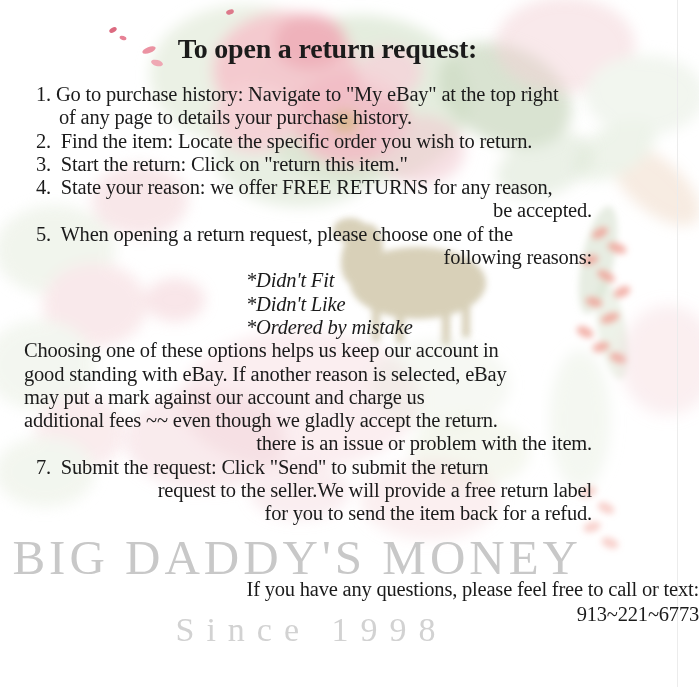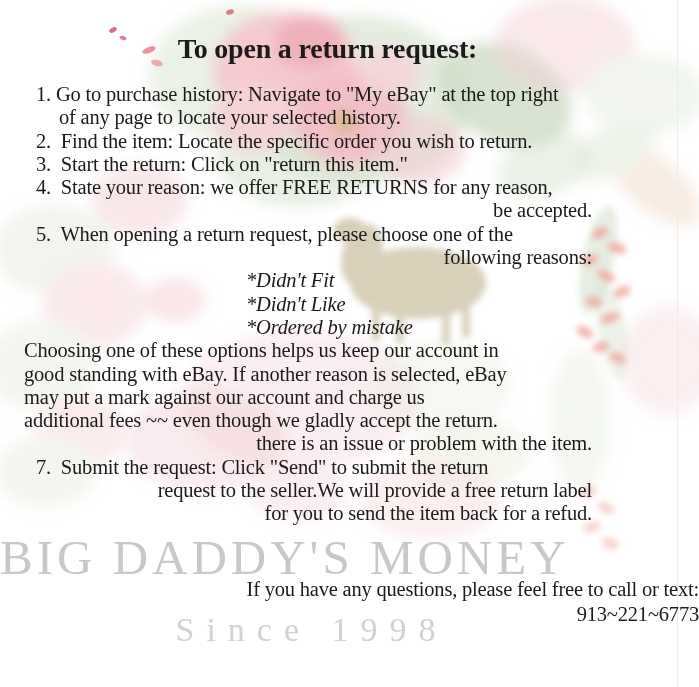--- a/index.html
+++ b/index.html
@@ -4,21 +4,21 @@
 <style>
   html,body{margin:0;padding:0;background:#ffffff;}
   .page{
     position:relative;width:699px;height:687px;overflow:hidden;background:#ffffff;
     font-family:"Liberation Serif","DejaVu Serif",serif;color:#1b1b1b;
   }
   .bg{position:absolute;left:0;top:0;z-index:0;}
   .edge-line{position:absolute;left:677px;top:0;width:1px;height:687px;background:#ececec;z-index:0;}
 
   .wm-brand{
-    position:absolute;top:529px;left:0;width:582px;text-align:left;z-index:1;
+    position:absolute;top:529px;left:0;width:582px;text-align:right;z-index:1;
     font-size:49px;letter-spacing:4px;color:#c8c8c8;white-space:nowrap;font-weight:400;
   }
   .wm-since{
     position:absolute;top:611px;left:0;width:699px;text-align:center;z-index:1;
     font-size:34px;letter-spacing:12px;color:#d2d2d2;white-space:nowrap;
     transform:translateX(-38px);
   }
 
   .title{
     position:absolute;top:33px;left:0;width:699px;margin:0;text-align:center;z-index:2;
@@ -143,21 +143,21 @@
 
   <div class="edge-line"></div>
 
   <div class="wm-brand">BIG DADDY'S MONEY</div>
   <div class="wm-since">Since 1998</div>
 
   <h1 class="title">To open a return request:</h1>
 
   <div class="body-text">
     <div class="ln n">1. Go to purchase history: Navigate to "My eBay" at the top right</div>
-    <div class="ln c">of any page to locate your selected history.</div>
+    <div class="ln c">of any page to details your purchase history.</div>
     <div class="ln n">2.  Find the item: Locate the specific order you wish to return.</div>
     <div class="ln n">3.  Start the return: Click on "return this item."</div>
     <div class="ln n">4.  State your reason: we offer FREE RETURNS for any reason,</div>
     <div class="ln c2">be accepted.</div>
     <div class="ln n">5.  When opening a return request, please choose one of the</div>
     <div class="ln c2">following reasons:</div>
     <div class="ln s">*Didn't Fit</div>
     <div class="ln s">*Didn't Like</div>
     <div class="ln s">*Ordered by mistake</div>
     <div class="ln p">Choosing one of these options helps us keep our account in</div>

